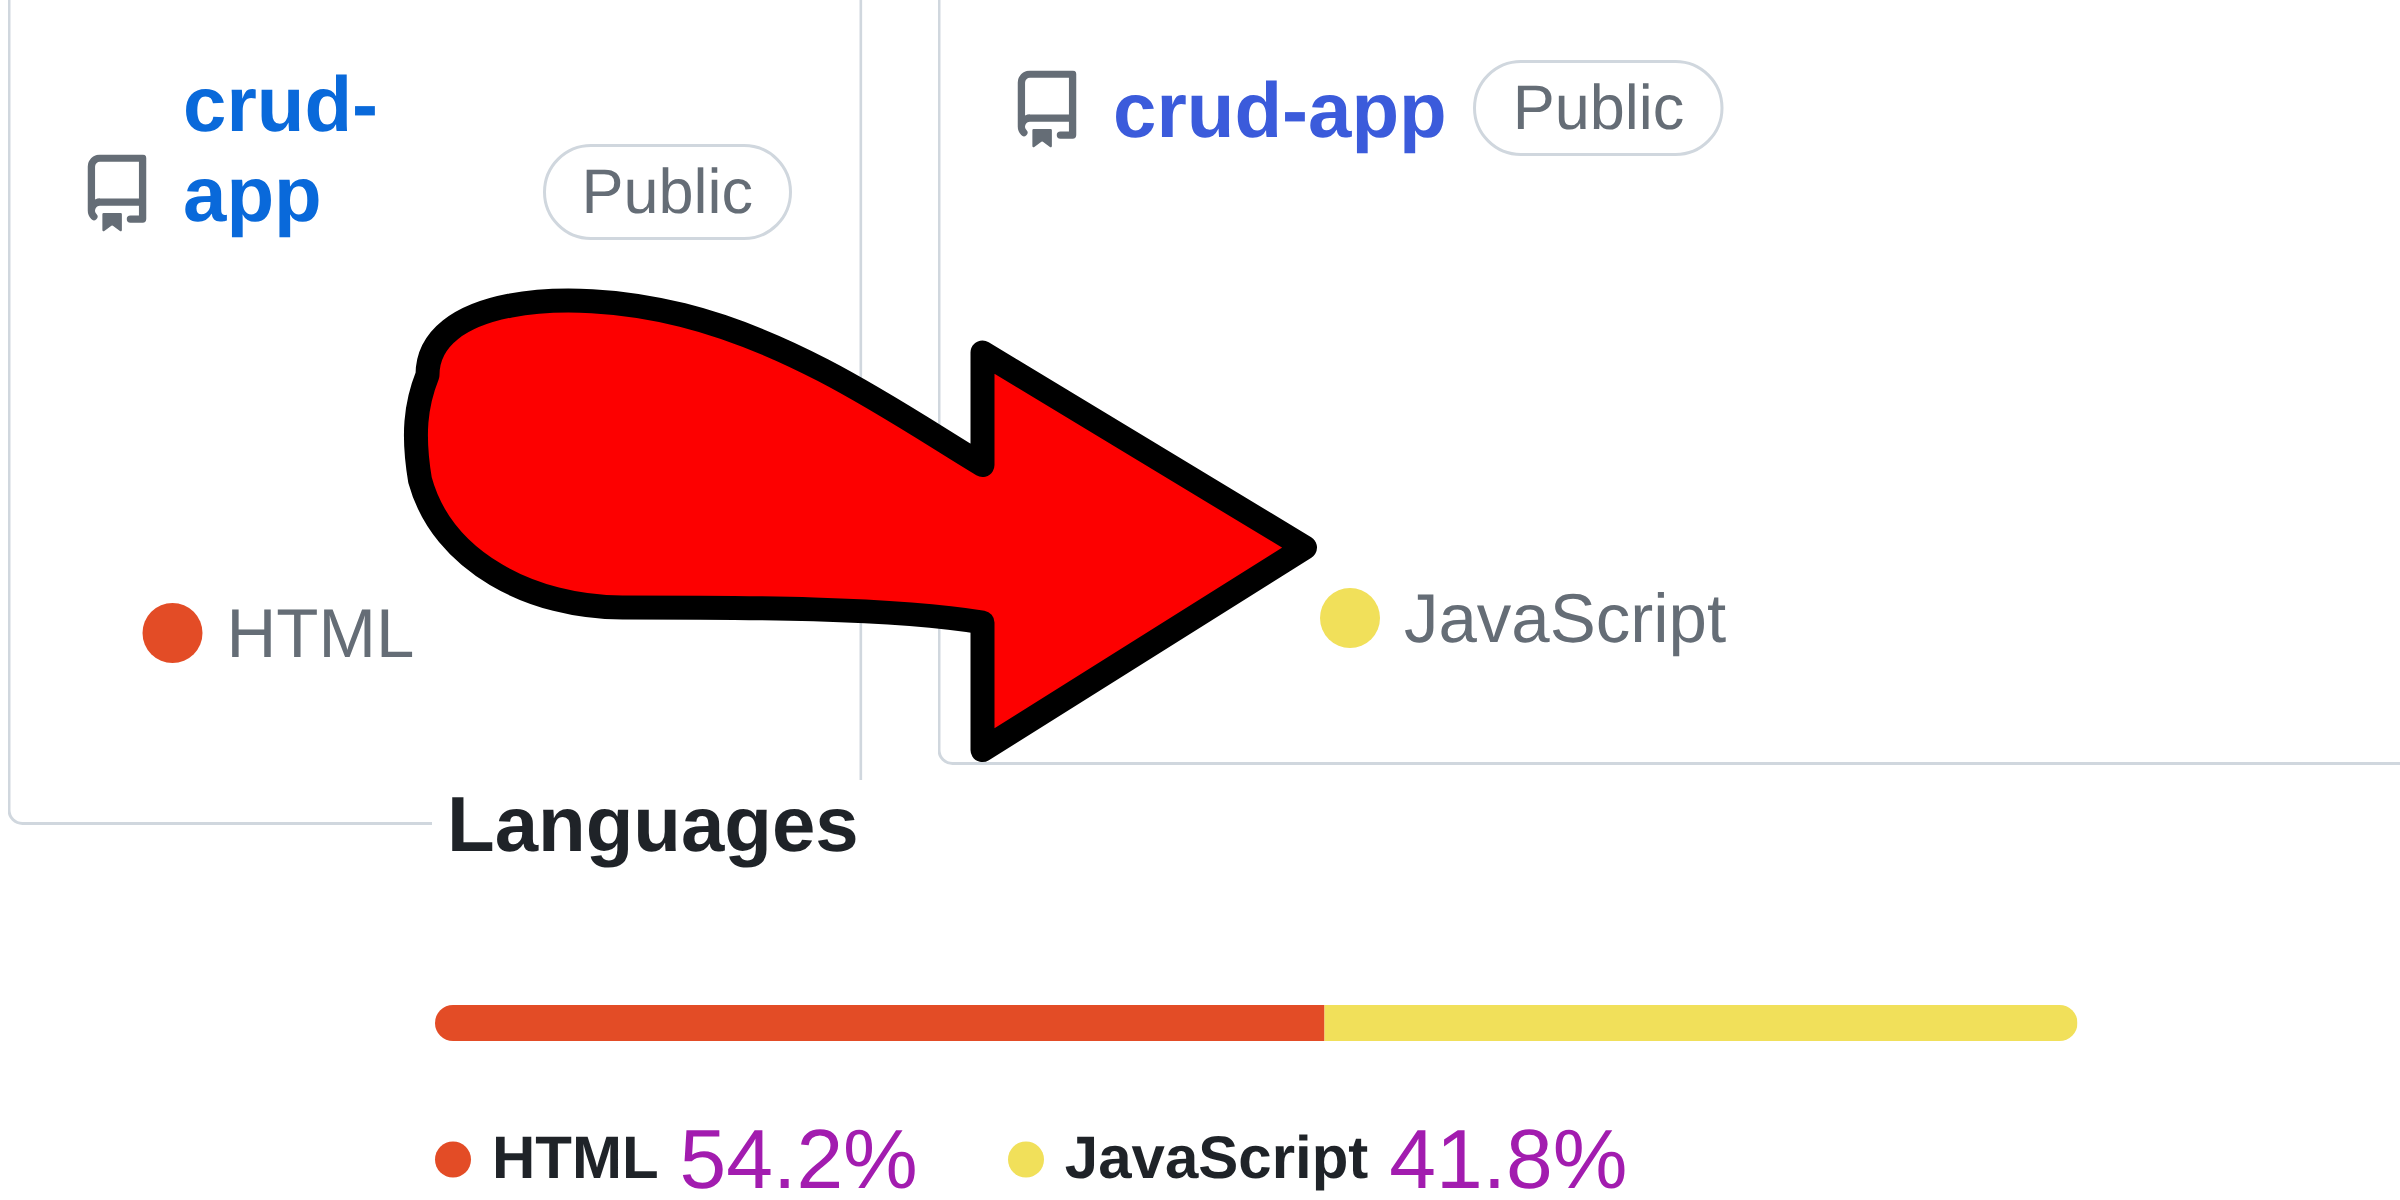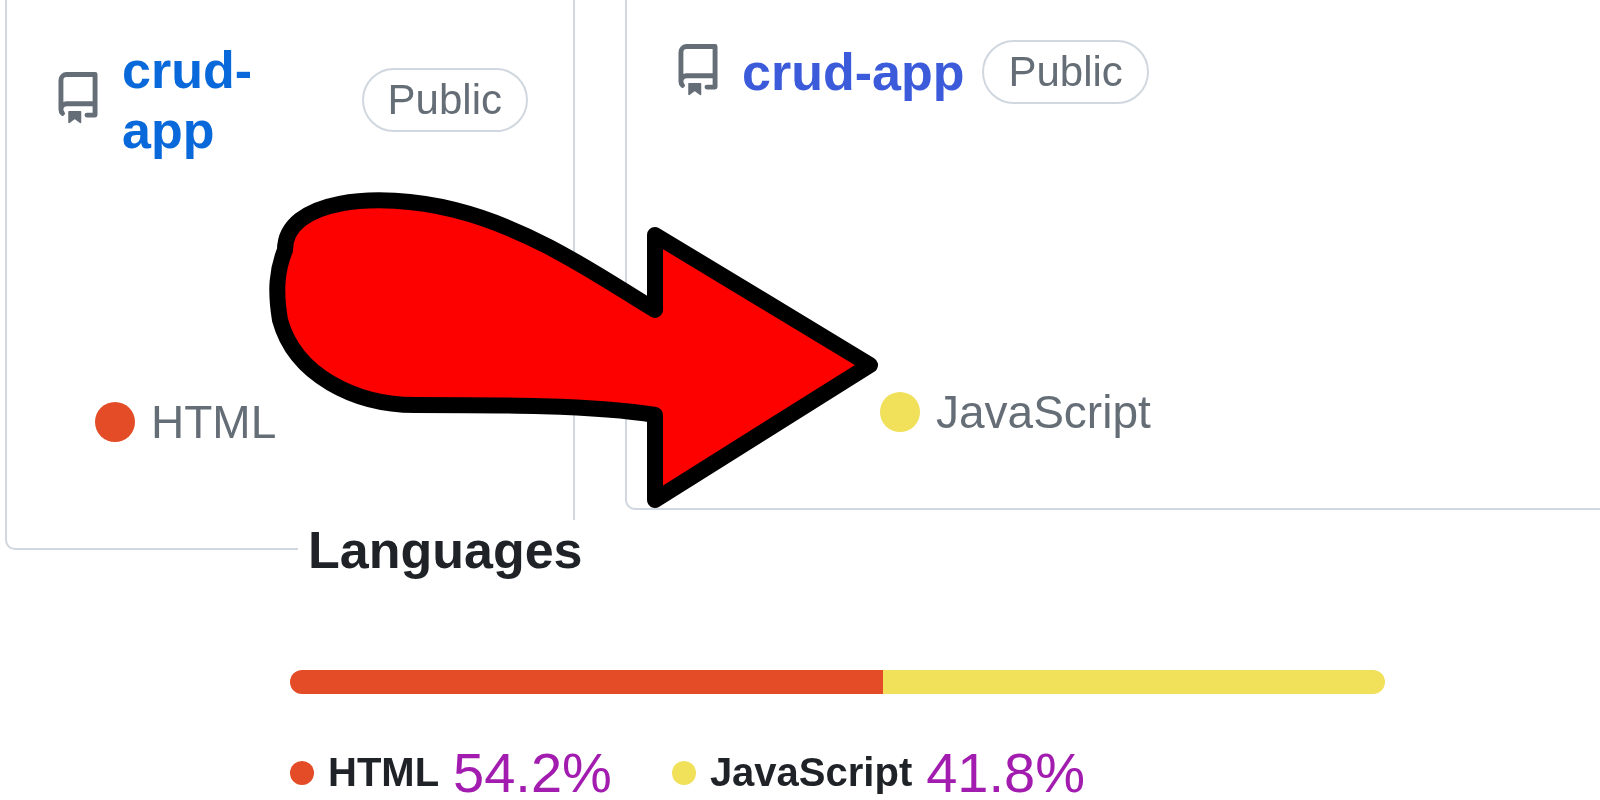--- a/index.html
+++ b/index.html
@@ -33,21 +33,21 @@
       width: 975px;
       height: 510px;
       border-top: none;
       border-right: none;
       border-top-left-radius: 0;
       border-top-right-radius: 0;
       border-bottom-right-radius: 0;
     }
     .repo-header {
       display: flex;
-      align-items: center;
+      align-items: flex-end;
       gap: 18px;
     }
     .repo-icon svg {
       width: 52px;
       height: 52px;
     }
     .repo-name {
       color: #0969da;
       font-size: 52px;
       font-weight: 600;
@@ -92,21 +92,21 @@
       font-size: 46px;
     }
     .arrow {
       position: absolute;
       left: 255px;
       top: 180px;
       z-index: 10;
     }
     .languages-heading {
       position: absolute;
-      left: 298px;
+      left: 288px;
       top: 520px;
       font-size: 52px;
       font-weight: 600;
       color: #1f2328;
       background: #fff;
       padding: 0 10px;
     }
     .progress-bar {
       position: absolute;
       left: 290px;

